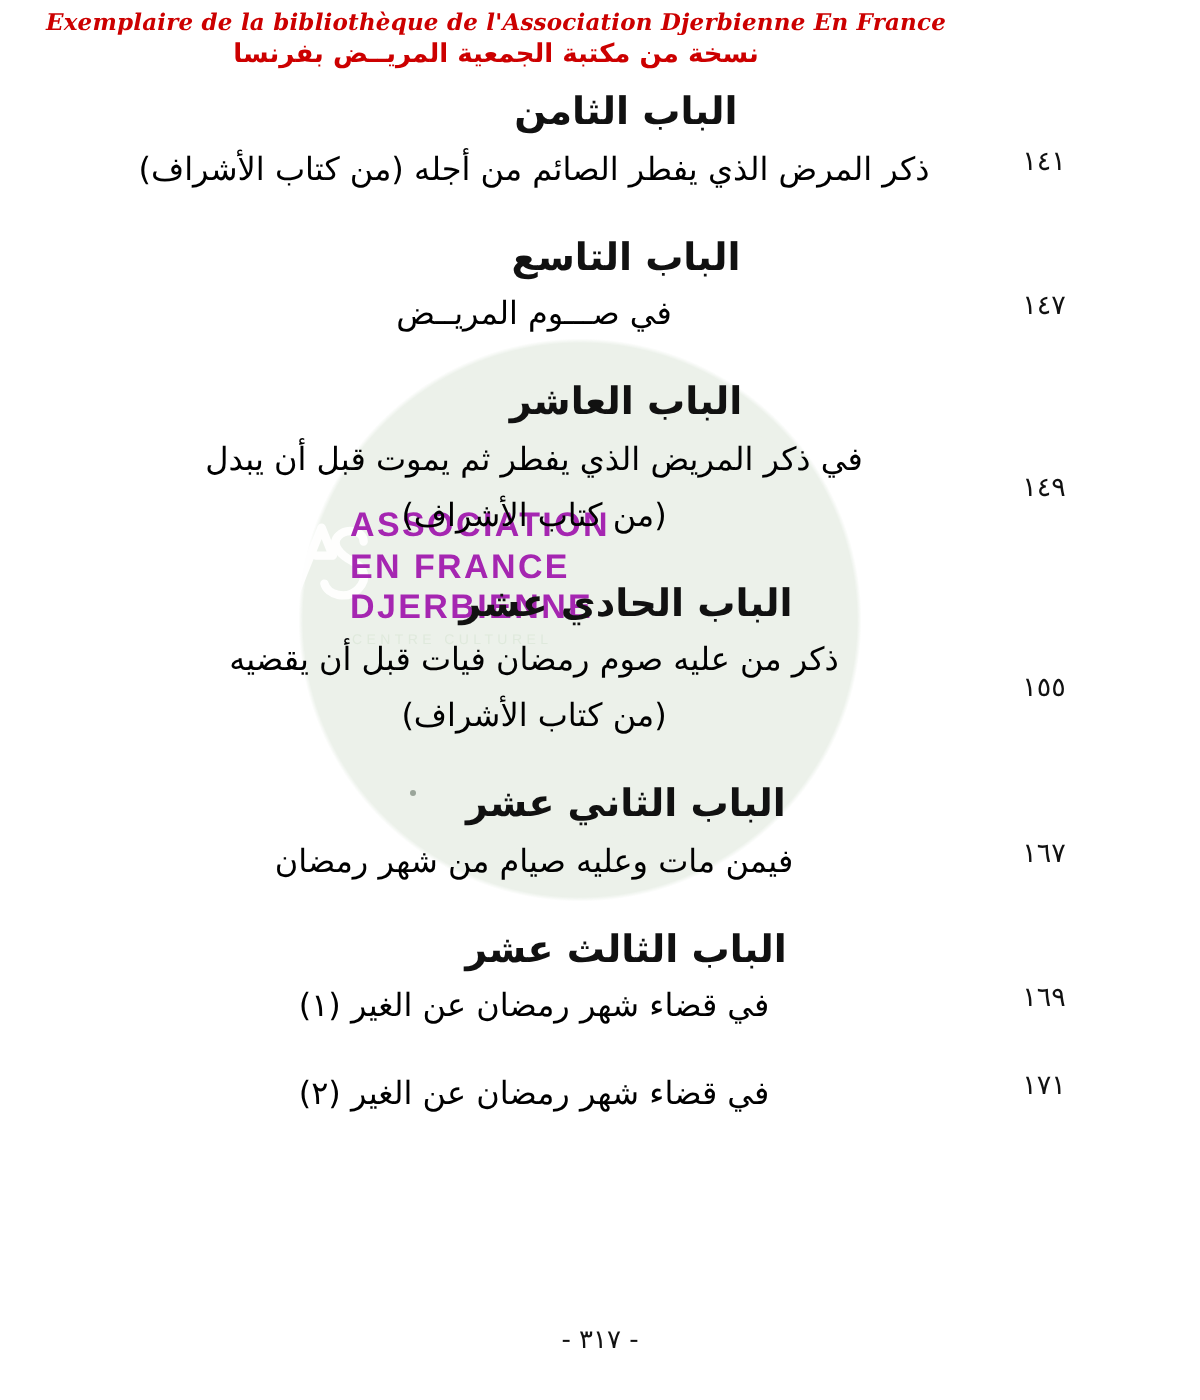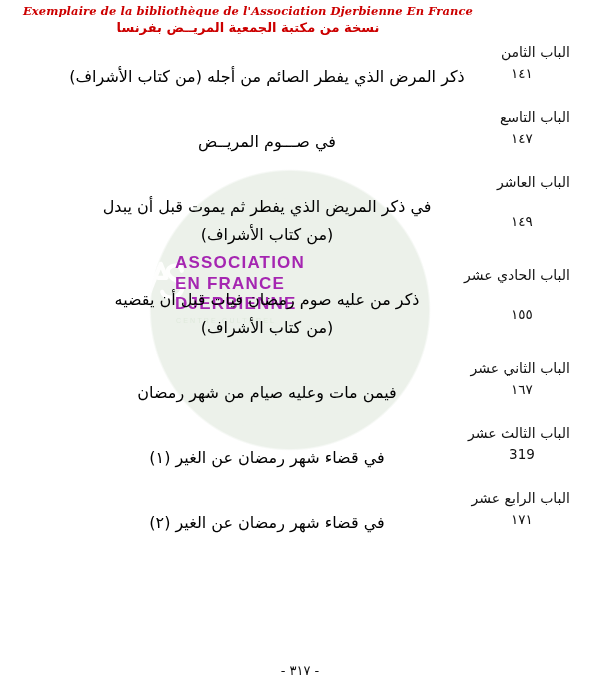--- a/index.html
+++ b/index.html
@@ -128,23 +128,23 @@
     padding: 42px 30px 0 30px;
     box-sizing: border-box;
     height: 700px;
   }
 
   .entry {
     position: relative;
     margin-bottom: 6px;
   }
   .chapter-title {
-    text-align: right;
-    font-size: 14px;
-    font-weight: normal;
+    text-align: center;
+    font-size: 19px;
+    font-weight: bold;
     color: #111;
     direction: rtl;
     padding-left: 26px;
     line-height: 1.5;
   }
   .body-row {
     display: flex;
     flex-direction: row;
     align-items: flex-start;
     justify-content: flex-start;
@@ -281,31 +281,30 @@
         <span class="line">فيمن مات وعليه صيام من شهر رمضان</span>
       </div>
     </div>
   </div>
 
   <div class="spacer-sm"></div>
 
   <div class="entry">
     <div class="chapter-title">الباب الثالث عشر</div>
     <div class="body-row">
-      <div class="page-num">319</div>
+      <div class="page-num">١٦٩</div>
       <div class="desc">
         <span class="line">في قضاء شهر رمضان عن الغير (١)</span>
       </div>
     </div>
   </div>
 
   <div class="spacer-sm"></div>
 
   <div class="entry">
-    <div class="chapter-title">الباب الرابع عشر</div>
     <div class="body-row">
       <div class="page-num">١٧١</div>
       <div class="desc">
         <span class="line">في قضاء شهر رمضان عن الغير (٢)</span>
       </div>
     </div>
   </div>
 
 </div>
 

